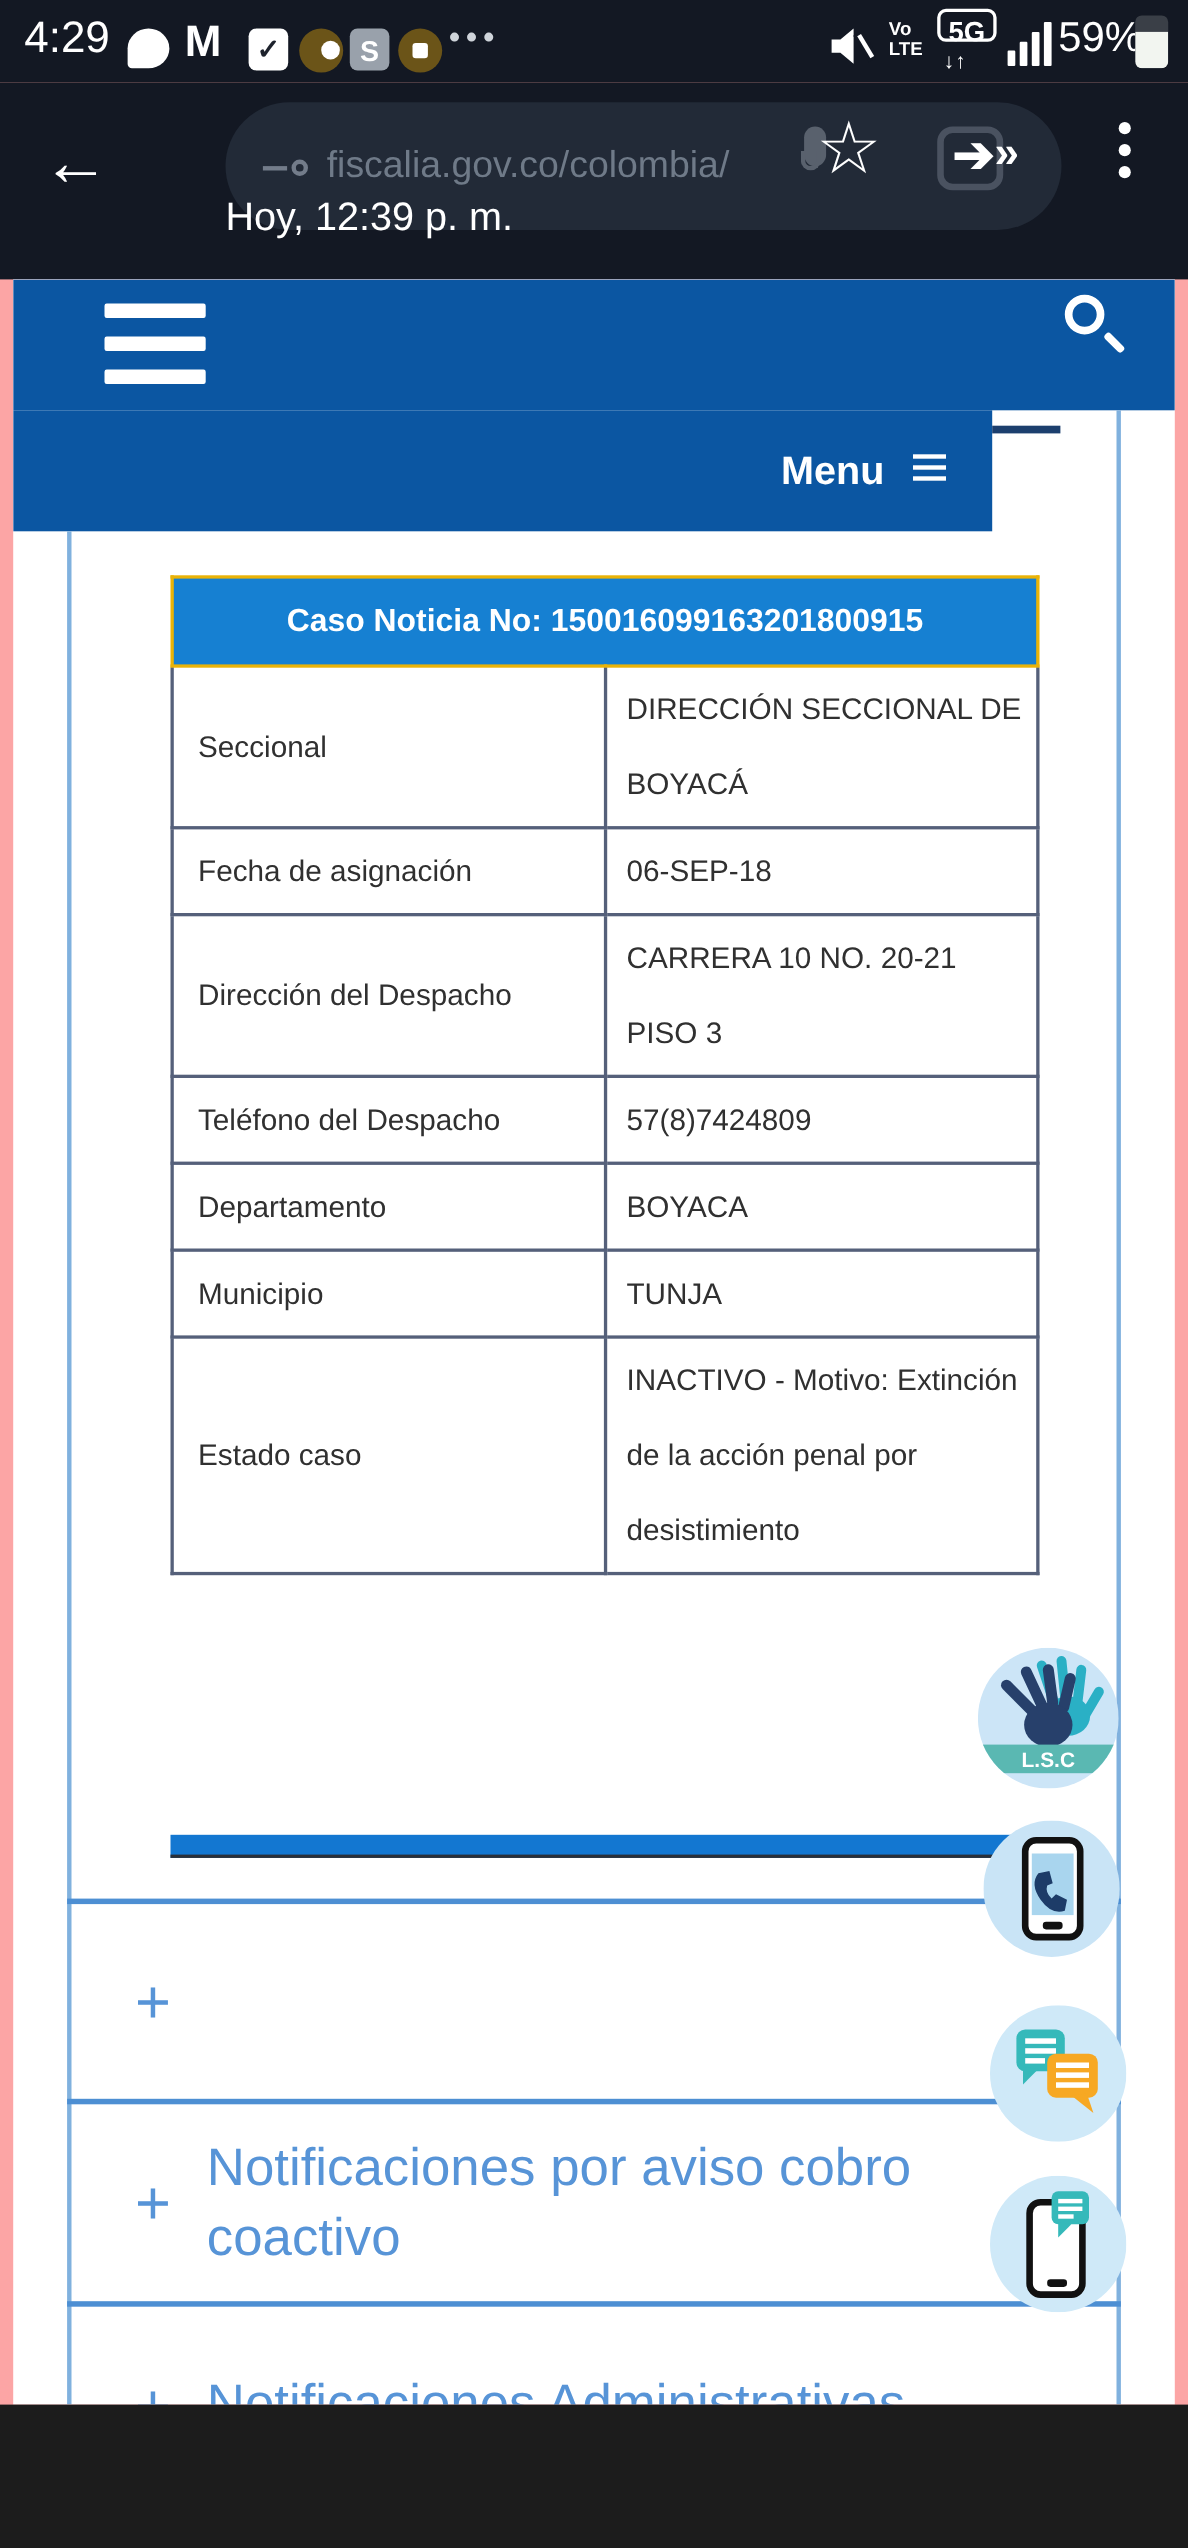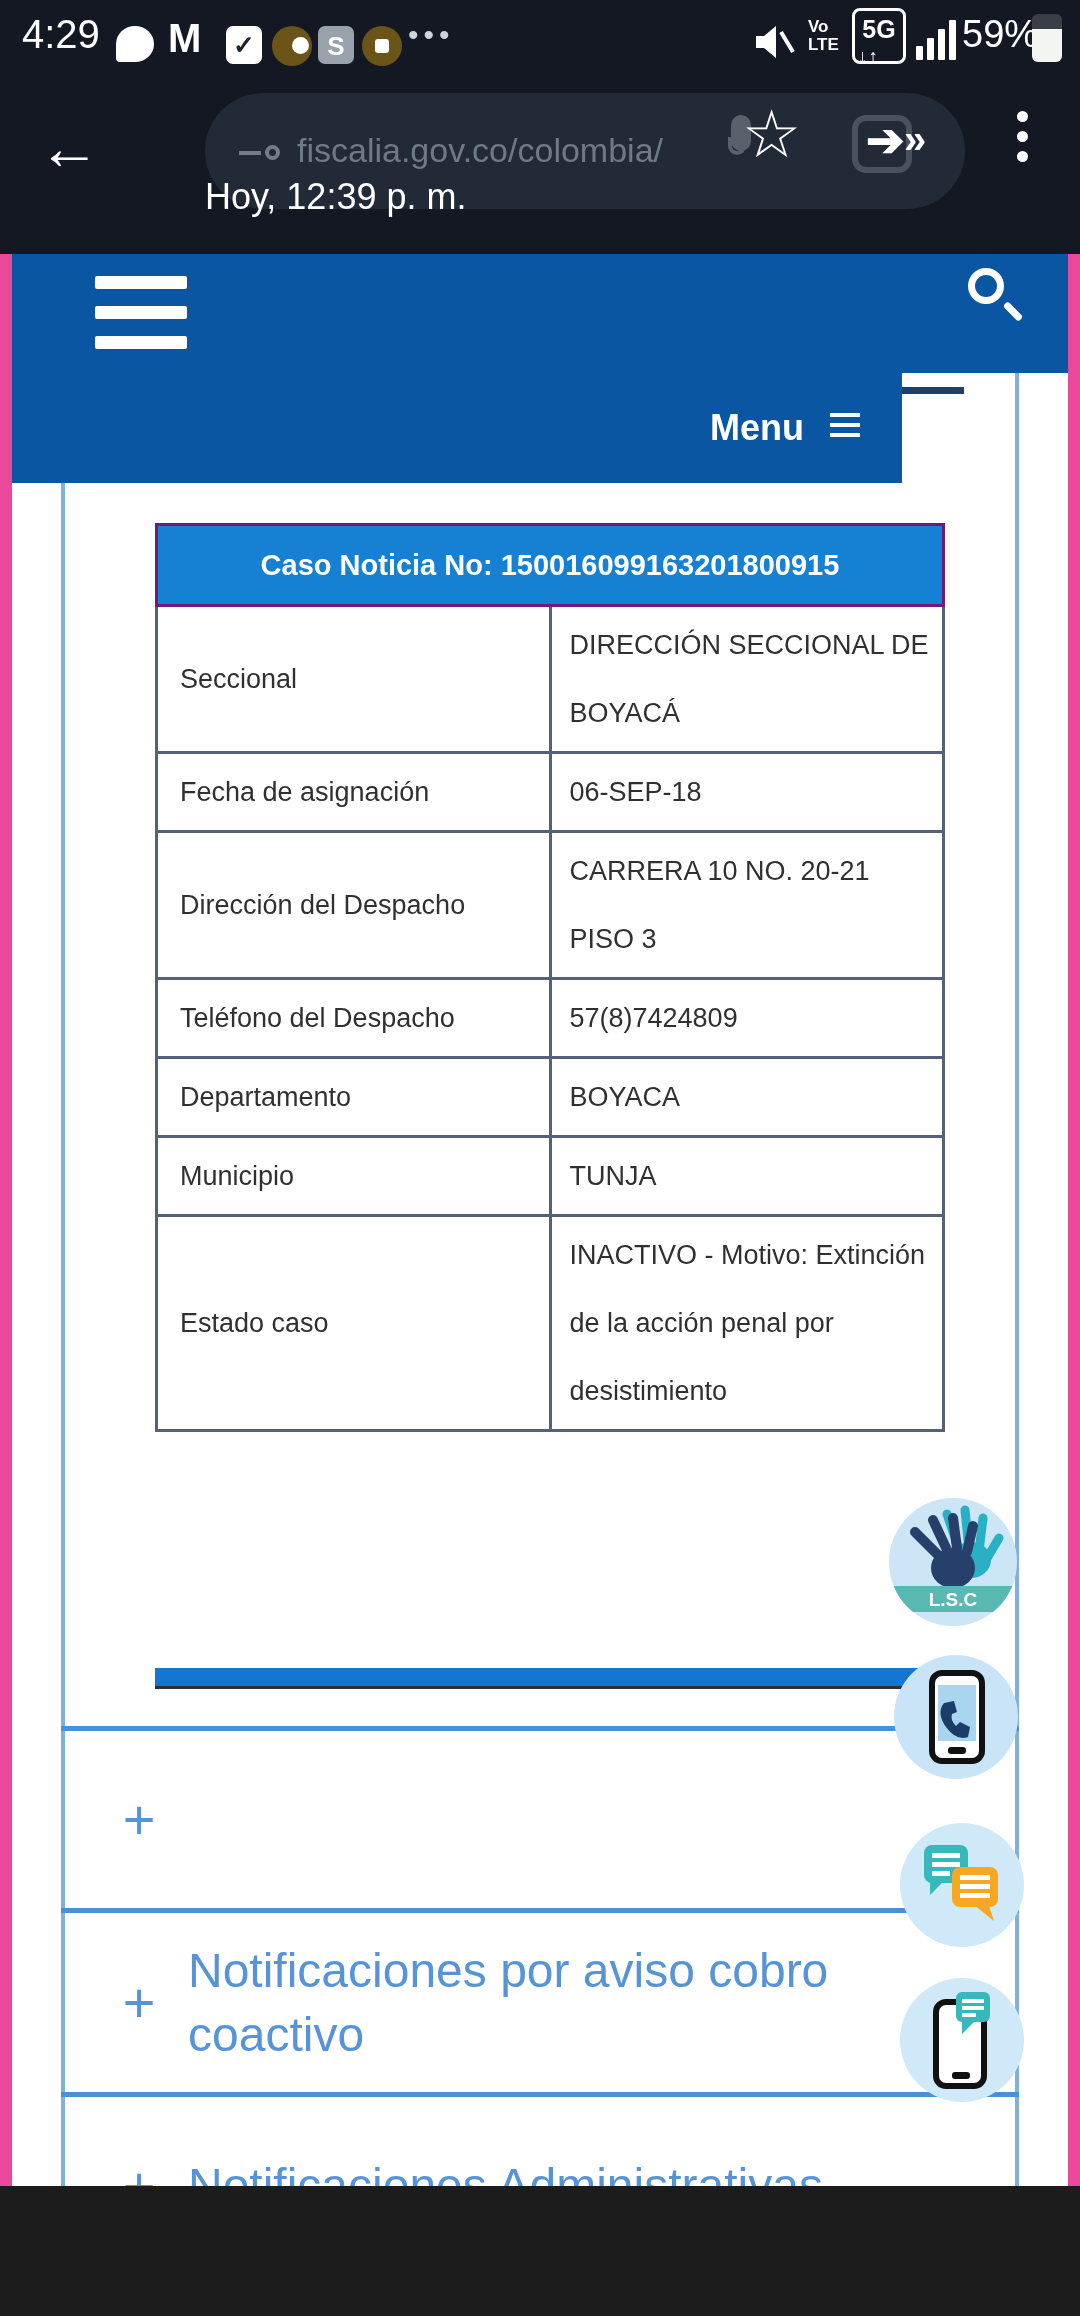--- a/index.html
+++ b/index.html
@@ -1,34 +1,34 @@
 <!DOCTYPE html>
 <html><head>
 <meta charset="utf-8">
 <style>
   html,body{margin:0;padding:0;background:#000;}
   *{box-sizing:border-box;font-family:"Liberation Sans",sans-serif;}
-  .frame{position:relative;width:1080px;height:2316px;background:#ec4899;overflow:hidden;}
+  .frame{position:relative;width:1080px;height:2316px;background:#fca5a5;overflow:hidden;}
 
   
   .status-bar{position:absolute;left:0;top:0;width:1080px;height:75px;background:#131823;}
   .time{position:absolute;left:22px;top:12px;font-size:40px;color:#fff;}
   .sb-ic{position:absolute;top:26px;}
   .bubble-ic{left:116px;width:38px;height:36px;background:#fff;border-radius:50% 50% 50% 4px;}
   .gmail-ic{left:168px;top:16px;font-size:40px;color:#fff;font-weight:bold;}
   .check-ic{left:226px;width:36px;height:38px;background:#fff;border-radius:7px;color:#1d222c;font-size:26px;text-align:center;line-height:38px;font-weight:bold;}
   .gold1-ic{left:272px;width:40px;height:40px;background:#6b5418;border-radius:50%;}
   .gold1-ic:after{content:"";position:absolute;left:20px;top:11px;width:17px;height:17px;background:#fff;border-radius:50%;}
   .bag-ic{left:318px;width:36px;height:38px;background:#99a1ab;border-radius:7px;color:#fff;font-size:26px;font-weight:bold;text-align:center;line-height:40px;}
   .gold2-ic{left:362px;width:40px;height:40px;background:#6b5418;border-radius:50%;}
   .gold2-ic:after{content:"";position:absolute;left:13px;top:13px;width:14px;height:14px;background:#fff;border-radius:3px;}
   .more-ic{left:408px;top:18px;color:#cfd4da;font-size:30px;letter-spacing:5px;}
   .mute-ic{left:752px;top:22px;}
   .volte{position:absolute;left:808px;top:18px;color:#fff;font-size:17px;line-height:18px;font-weight:bold;}
-  .badge5g{position:absolute;left:852px;top:8px;width:54px;height:56px;border:3px solid #fff;border-radius:8px;color:#fff;font-size:25px;font-weight:bold;text-align:center;line-height:36px;}
+  .badge5g{position:absolute;left:852px;top:8px;width:54px;height:30px;border:3px solid #fff;border-radius:8px;color:#fff;font-size:25px;font-weight:bold;text-align:center;line-height:36px;}
   .arrows5g{position:absolute;left:858px;top:46px;color:#fff;font-size:19px;letter-spacing:1px;}
   .sigbars{position:absolute;left:916px;top:18px;width:42px;height:42px;}
   .sigbars i{position:absolute;bottom:0;width:7px;background:#fff;border-radius:1px;}
   .battery-pct{position:absolute;left:962px;top:13px;color:#fff;font-size:38px;}
   .battery-ic{position:absolute;left:1032px;top:14px;width:30px;height:48px;border-radius:6px;background:#3a3f47;overflow:hidden;}
   .battery-ic i{position:absolute;left:0;bottom:0;width:100%;height:68%;background:#f2f5f0;}
 
   
   .browser-bar{position:absolute;left:0;top:75px;width:1080px;height:179px;background:#131823;}
   .back-btn{position:absolute;left:38px;top:42px;color:#fff;font-size:62px;line-height:62px;}
@@ -63,21 +63,21 @@
   .menu-panel{position:absolute;left:0;top:119px;width:890px;height:110px;background:#0b56a2;display:flex;align-items:center;justify-content:flex-end;padding-right:42px;}
   .menu-label{color:#fff;font-size:36px;font-weight:600;margin-right:26px;}
   .menu-lines{width:30px;}
   .menu-lines i{display:block;width:30px;height:4px;background:#fff;margin-bottom:6px;}
   .header-dash{position:absolute;left:890px;top:133px;width:62px;height:7px;background:#1c3f6e;}
   .border-right{position:absolute;left:1003px;top:119px;width:4px;height:1813px;background:#80b1de;}
   .border-left{position:absolute;left:49px;top:229px;width:4px;height:1703px;background:#80b1de;}
 
   
   .case-table{position:absolute;left:143px;top:269px;width:790px;border-collapse:collapse;border:3px solid #15191e;table-layout:fixed;}
-  .case-table th{height:81px;background:#1680d2;color:#fff;font-size:29px;font-weight:bold;text-align:center;border:3px solid #701a75;}
+  .case-table th{height:81px;background:#1680d2;color:#fff;font-size:29px;font-weight:bold;text-align:center;border:3px solid #eab308;}
   .case-table td{border:3px solid #55607a;font-size:27px;color:#303030;line-height:68px;padding:4px 6px 4px 18px;vertical-align:middle;}
   .case-table td.lbl{width:277px;padding-left:22px;}
   .table-footer{position:absolute;left:143px;top:1414px;width:790px;height:21px;background:#1377d1;border-bottom:3px solid #2a2f38;}
 
   
   .acc-divider{position:absolute;left:49px;width:958px;height:5px;background:#4d8fd3;}
   .acc-item{position:absolute;left:49px;width:958px;display:flex;align-items:center;}
   .acc-plus{width:52px;margin-left:52px;font-size:56px;font-weight:300;color:#5794d7;text-align:center;flex:none;}
   .acc-label{margin-left:23px;max-width:750px;font-size:48px;line-height:64px;color:#5794d7;font-weight:400;}
 

